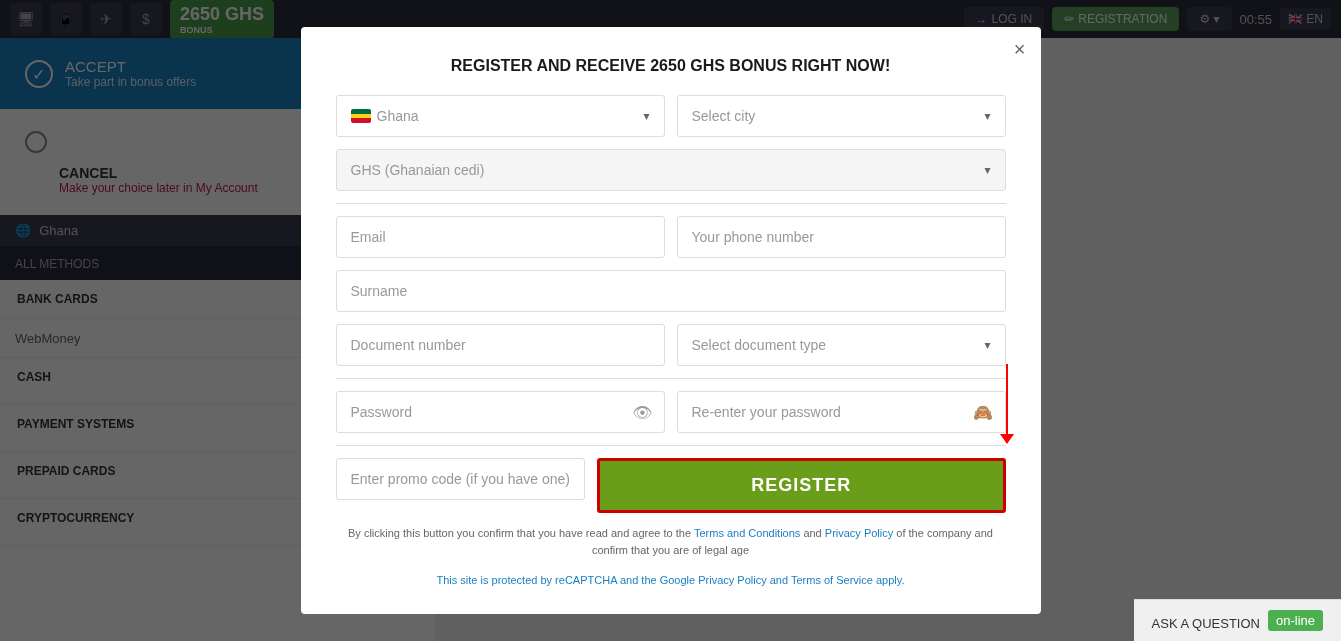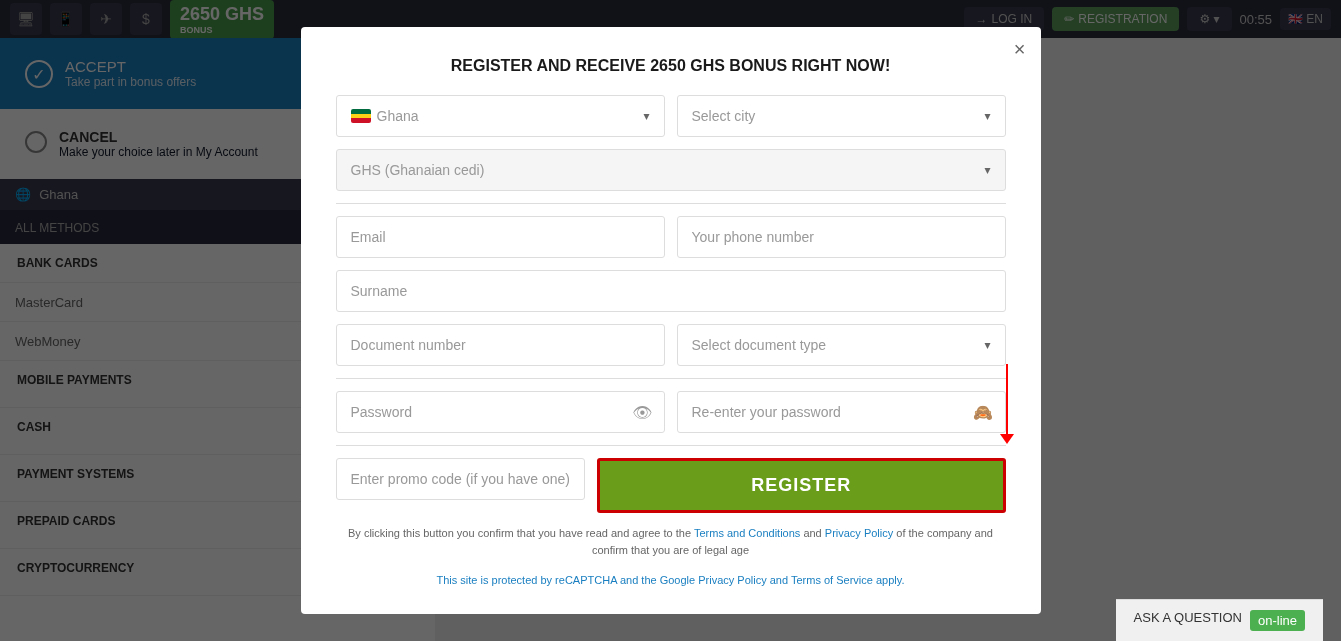--- a/index.html
+++ b/index.html
@@ -118,23 +118,24 @@
       width: 22px; height: 22px;
       border-radius: 50%;
       border: 2px solid #888;
       flex-shrink: 0;
       margin-top: 2px;
     }
     .cancel-text .title {
       color: #333;
       font-size: 14px;
       font-weight: bold;
+      margin-top: 36px;
     }
     .cancel-text .subtitle {
-      color: #0f172a;
+      color: #be185d;
       font-size: 12px;
     }
 
     
     .left-sidebar {
       position: absolute;
       top: 88px;
       left: 0;
       width: 335px;
     }
@@ -289,26 +290,26 @@
       color: #666;
       margin-top: 12px;
       line-height: 1.6;
     }
     .disclaimer a { color: #1a7fc1; text-decoration: none; }
     .disclaimer.blue { color: #1a7fc1; }
 
     
     .ask-question {
       position: absolute;
-      bottom: 0; right: 18px;
+      bottom: 0; right: 0;
       background: #f0f0f0;
       padding: 10px 18px;
       font-size: 13px;
       color: #333;
-      display: flex; align-items: flex-start; gap: 8px;
+      display: flex; align-items: flex-end; gap: 8px;
       border-top: 1px solid #ddd;
     }
     .online-dot {
       background: #4CAF50;
       color: white;
       padding: 3px 8px;
       border-radius: 3px;
       font-size: 13px;
     }
   </style>
@@ -363,28 +364,21 @@
         <span>Ghana</span>
       </div>
       <div class="sidebar-nav">
         <span>ALL METHODS</span>
       </div>
       <div class="sidebar-items">
         <div class="sidebar-item">
           <span class="item-name">BANK CARDS</span>
         </div>
         <div class="sidebar-card">
-          <span>MasterCard</span>
-        </div>
-        <div class="sidebar-card">
           <span>WebMoney</span>
-        </div>
-        <div class="sidebar-item">
-          <span class="item-name">MOBILE PAYMENTS</span>
-          <span class="item-count red">1</span>
         </div>
         <div class="sidebar-item">
           <span class="item-name">CASH</span>
           <span class="item-count red">1</span>
         </div>
         <div class="sidebar-item">
           <span class="item-name">PAYMENT SYSTEMS</span>
           <span class="item-count">3</span>
         </div>
         <div class="sidebar-item">

